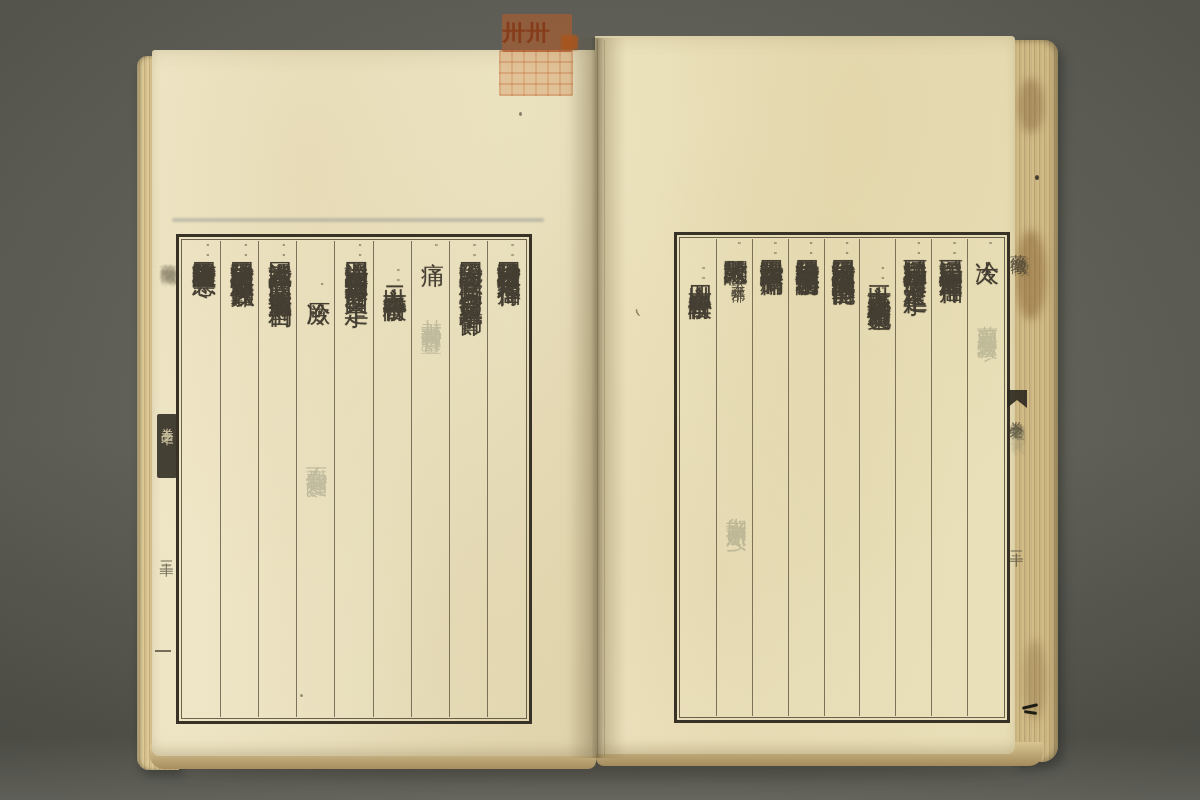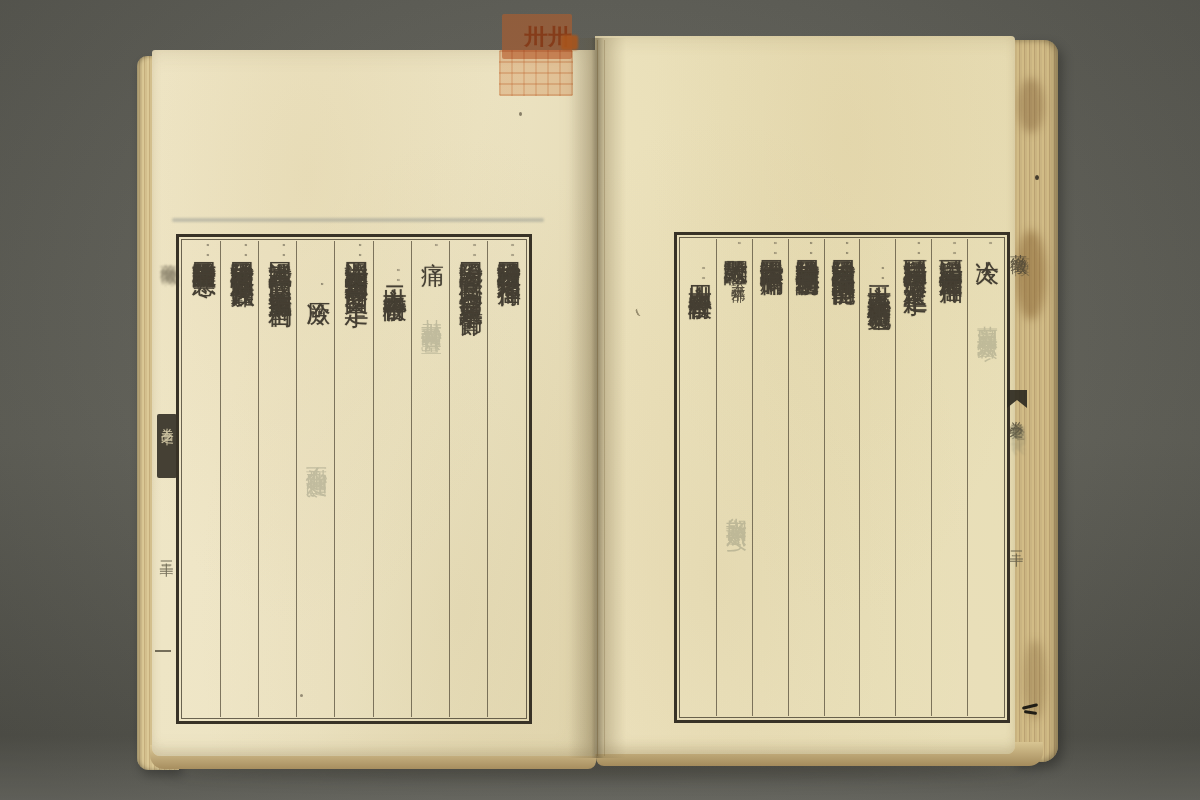--- a/index.html
+++ b/index.html
@@ -144,23 +144,23 @@
   .strip-tick{position:absolute;left:0;top:408px;width:16px;height:2px;background:#403a2b;opacity:.7;}
 
   .smudge{
     position:absolute;left:20px;top:168px;width:372px;height:4px;
     background:rgba(95,110,120,.3);filter:blur(1.2px);border-radius:2px;
   }
 
   
   .seal{position:absolute;pointer-events:none;}
   .seal-top{
-    left:502px;top:14px;width:70px;height:45px;border-radius:2px;
+    left:502px;top:14px;width:70px;height:38px;border-radius:2px;
     background:rgba(186,92,40,.55);filter:blur(.4px);
-    display:flex;align-items:center;justify-content:flex-end;
+    display:flex;align-items:center;justify-content:flex-start;
   }
   .seal-glyph{
     font-size:24px;font-weight:bold;color:rgba(130,50,15,.75);
     transform:scaleY(.9);filter:blur(.5px);
   }
   .seal-body{
     left:499px;top:50px;width:74px;height:46px;mix-blend-mode:multiply;border-radius:2px;
     background:
       repeating-linear-gradient(0deg, rgba(205,110,55,.28) 0 2px, transparent 2px 11px),
       repeating-linear-gradient(90deg, rgba(205,110,55,.22) 0 2px, transparent 2px 12px),

